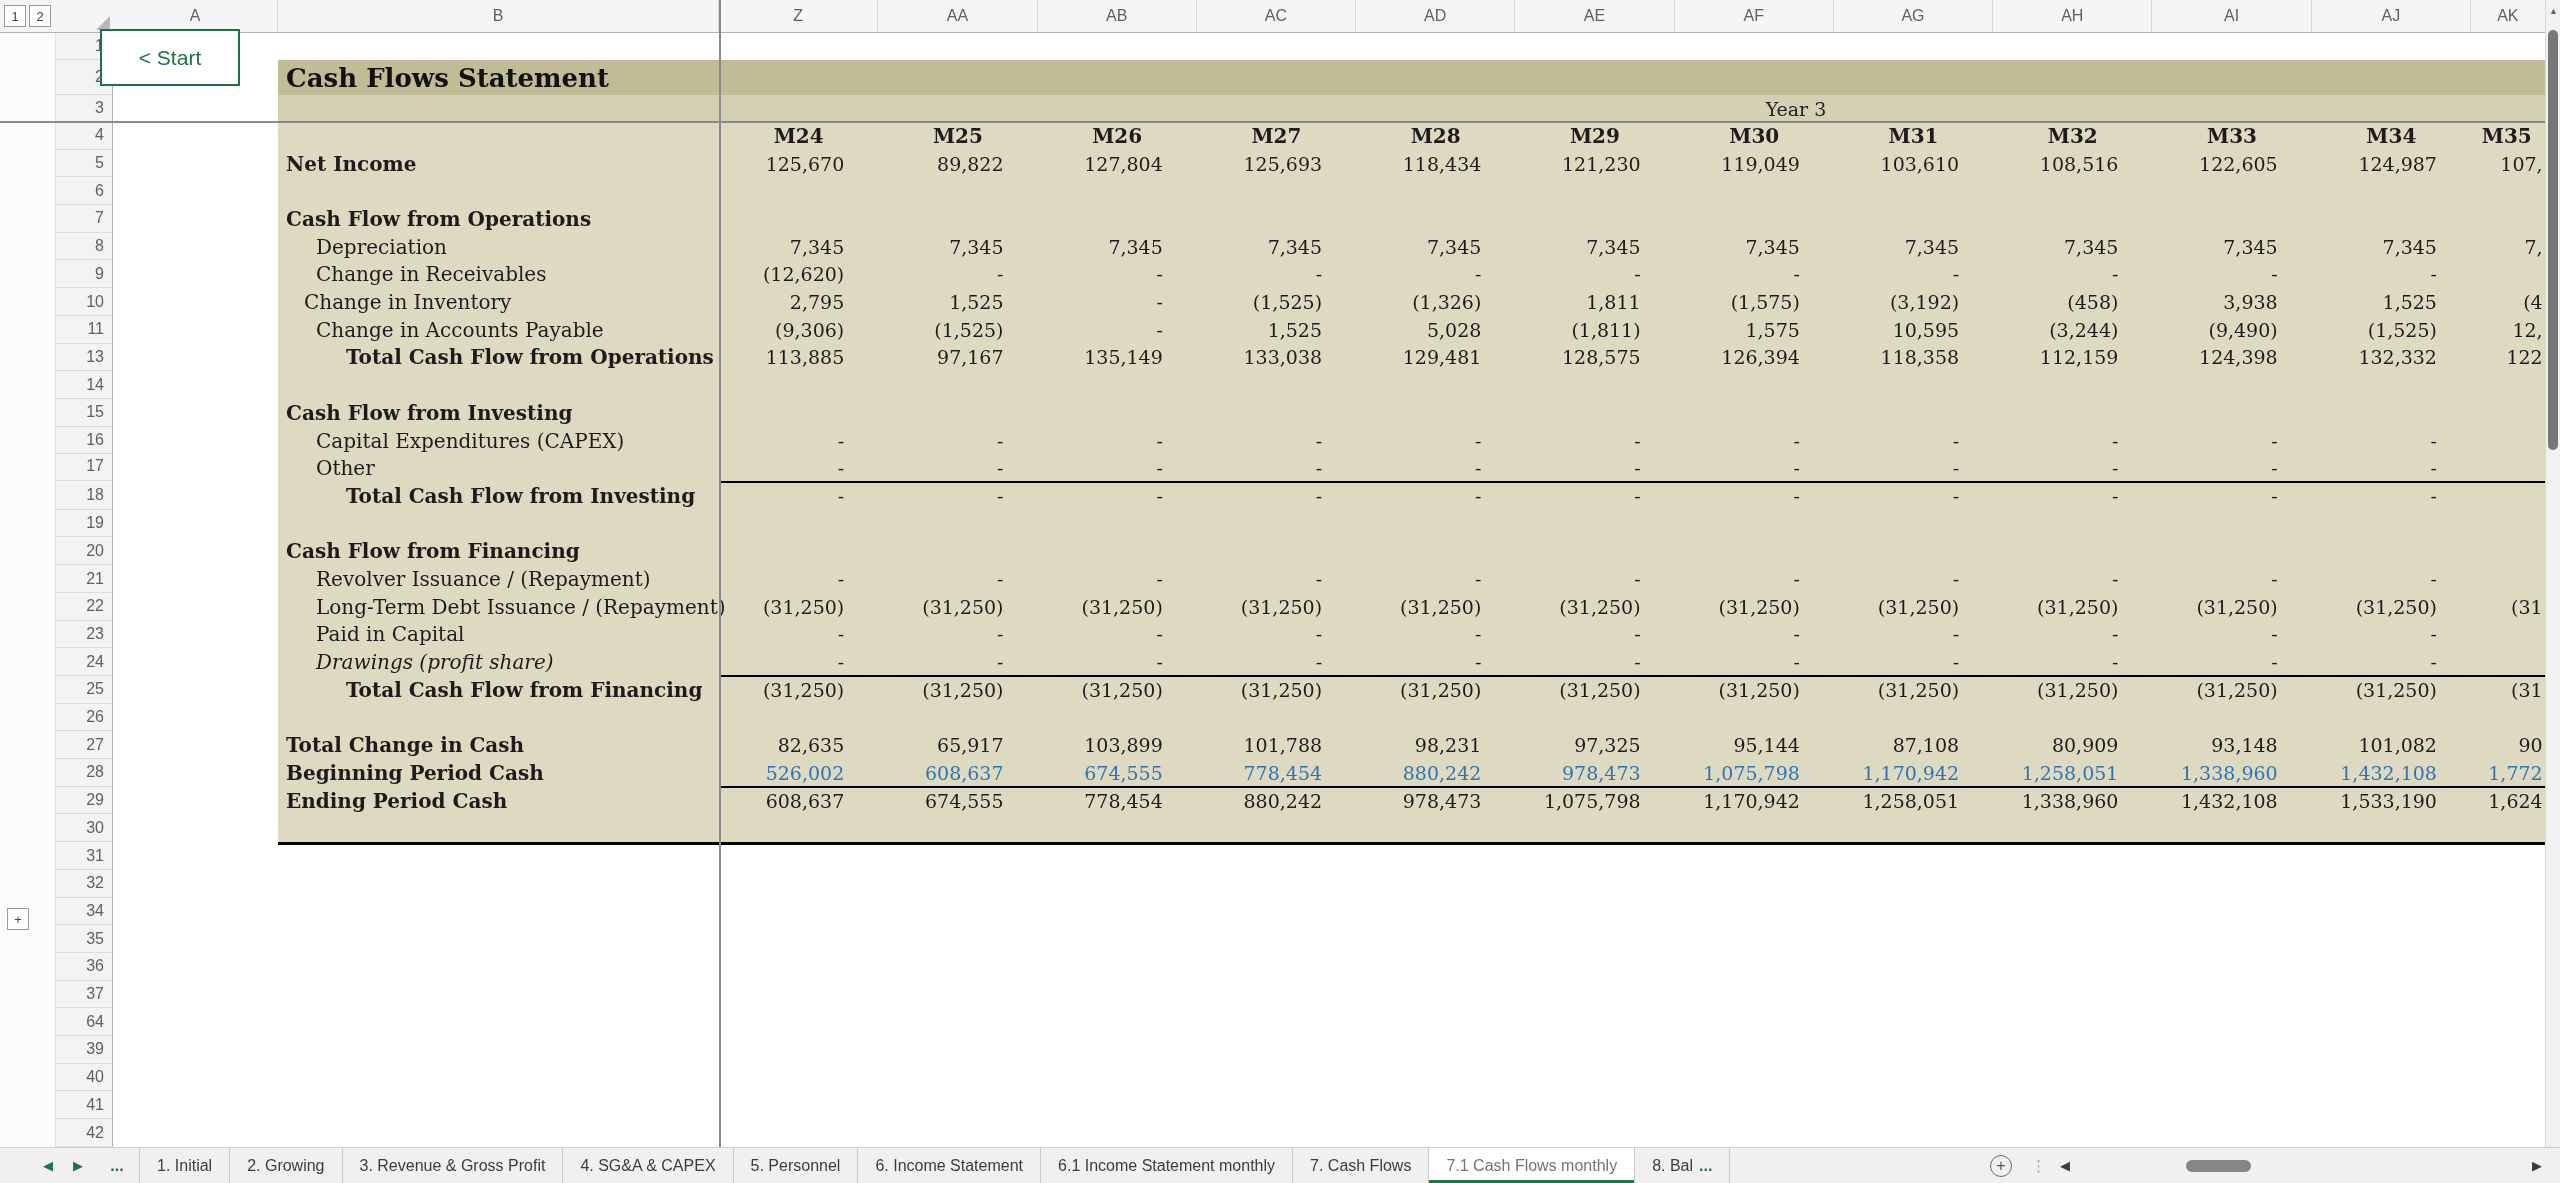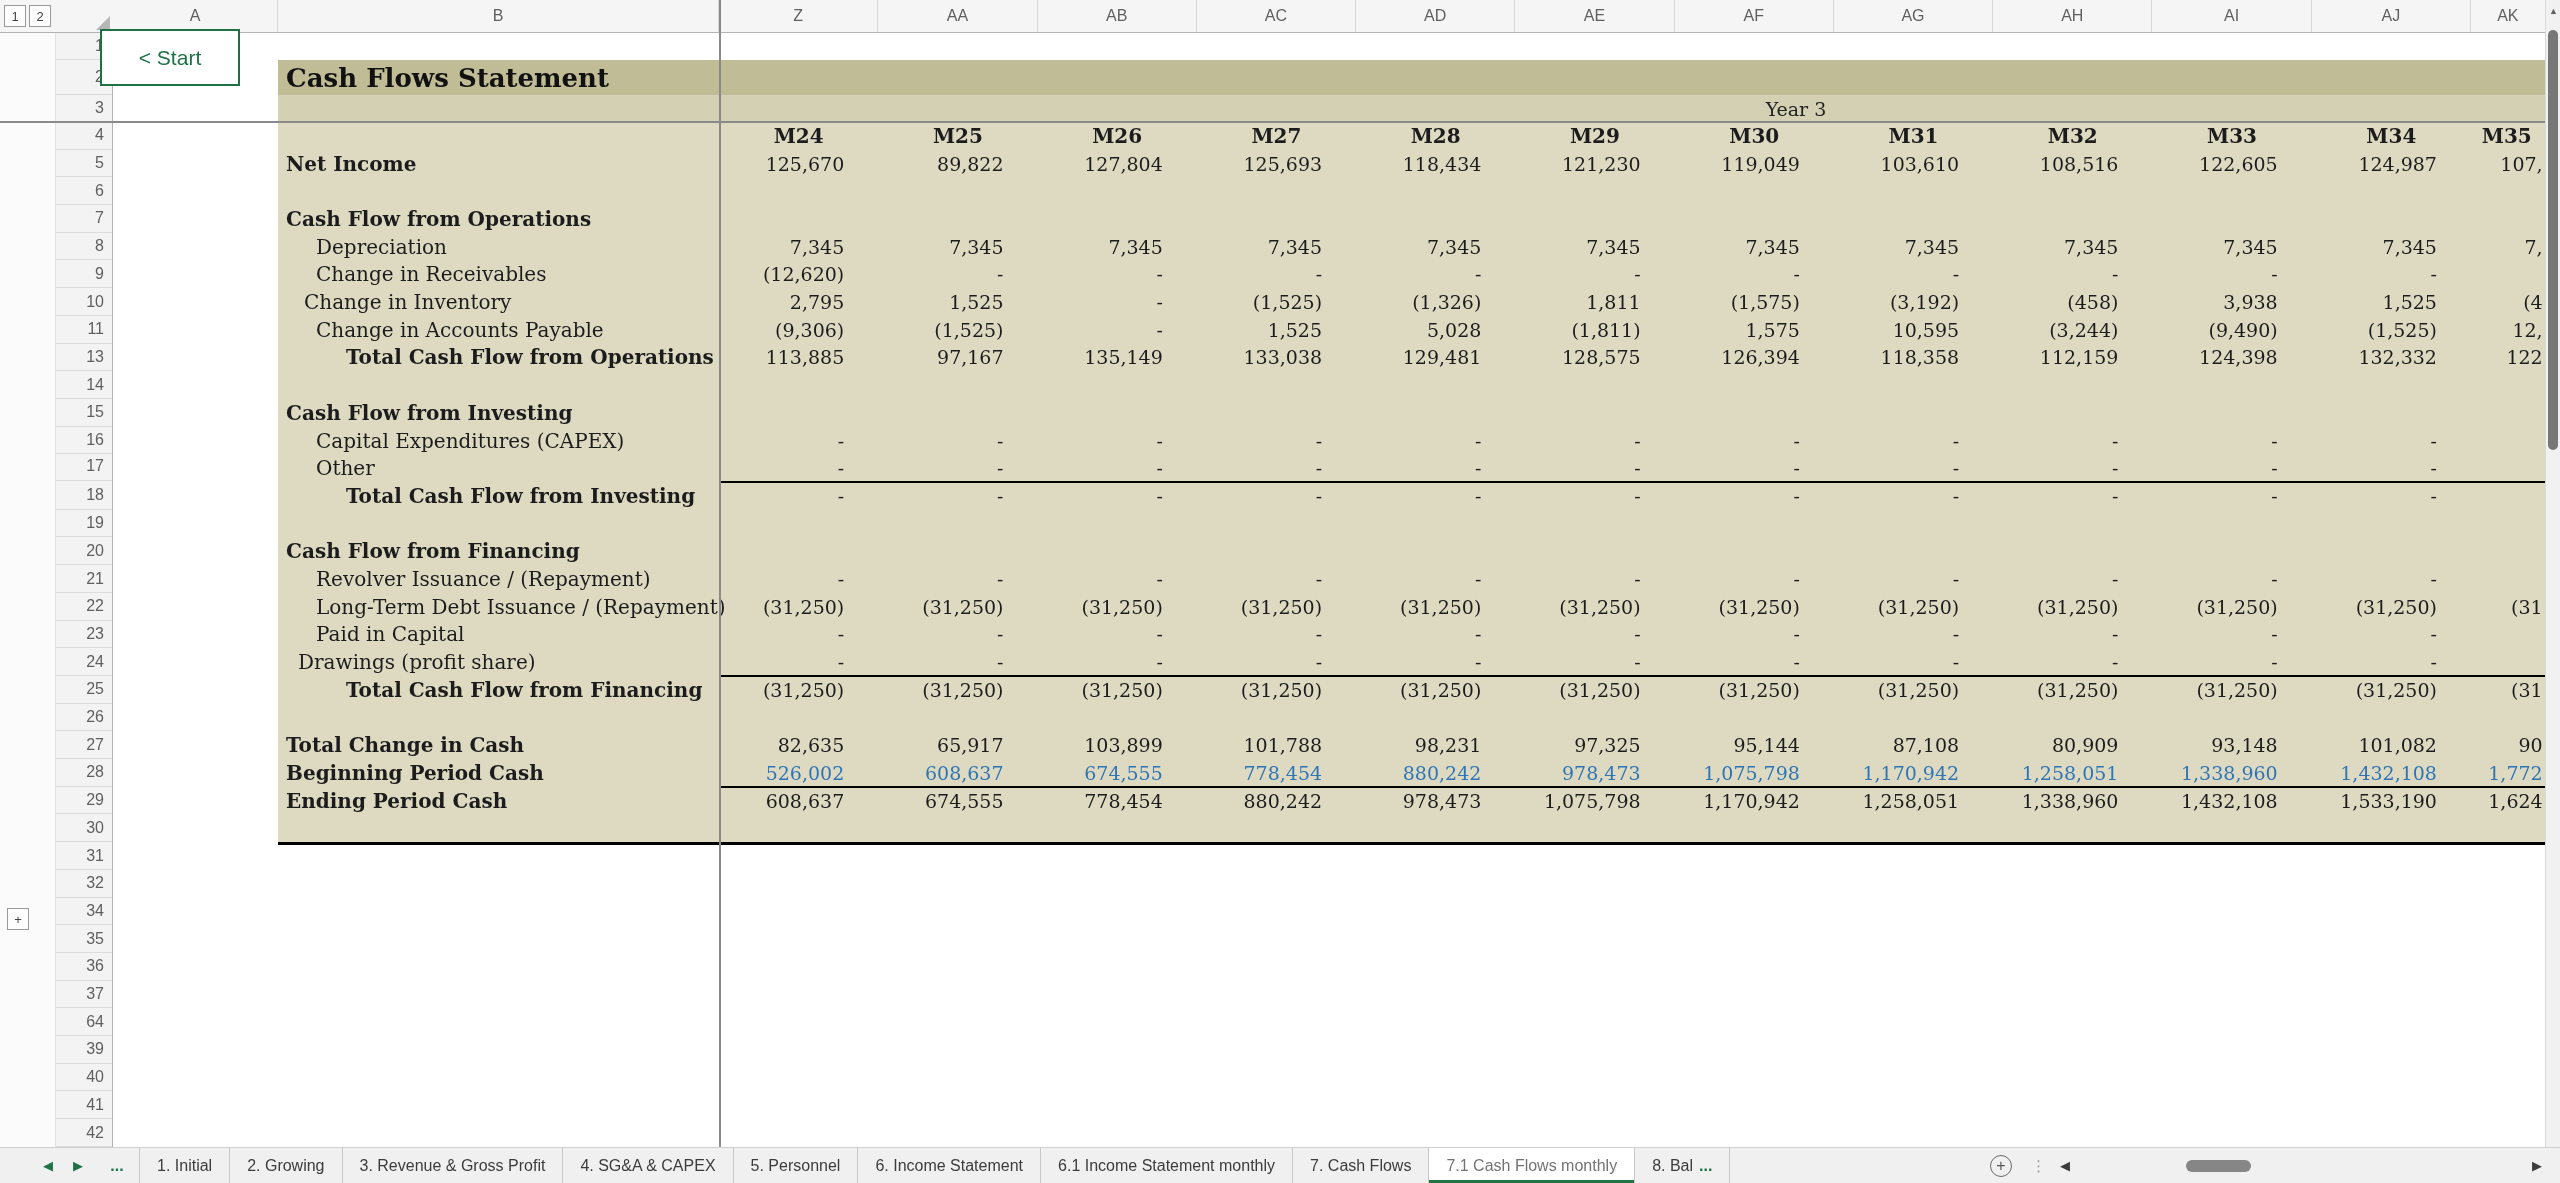--- a/index.html
+++ b/index.html
@@ -311,21 +311,21 @@
       <div class="cell val" style="left: 1037.54px; top: 620.6px; width: 159.27px; height: 27.7px;">-</div>
       <div class="cell val" style="left: 1196.81px; top: 620.6px; width: 159.27px; height: 27.7px;">-</div>
       <div class="cell val" style="left: 1356.08px; top: 620.6px; width: 159.27px; height: 27.7px;">-</div>
       <div class="cell val" style="left: 1515.35px; top: 620.6px; width: 159.27px; height: 27.7px;">-</div>
       <div class="cell val" style="left: 1674.62px; top: 620.6px; width: 159.27px; height: 27.7px;">-</div>
       <div class="cell val" style="left: 1833.89px; top: 620.6px; width: 159.27px; height: 27.7px;">-</div>
       <div class="cell val" style="left: 1993.16px; top: 620.6px; width: 159.27px; height: 27.7px;">-</div>
       <div class="cell val" style="left: 2152.43px; top: 620.6px; width: 159.27px; height: 27.7px;">-</div>
       <div class="cell val" style="left: 2311.7px; top: 620.6px; width: 159.27px; height: 27.7px;">-</div>
       <div class="cell lastval" style="left: 2470.97px; top: 620.6px; width: 74.7px; height: 27.7px;"></div>
-      <div class="cell lbl" style="left: 278px; top: 648.3px; width: 489px; height: 27.7px; padding-left: 20px; font-size: 20px;">Drawings (profit share)</div>
+      <div class="cell lbl" style="left: 278px; top: 648.3px; width: 489px; height: 27.7px; padding-left: 38px; font-size: 20px; font-style: italic;">Drawings (profit share)</div>
       <div class="cell val" style="left: 719px; top: 648.3px; width: 159.27px; height: 27.7px;">-</div>
       <div class="cell val" style="left: 878.27px; top: 648.3px; width: 159.27px; height: 27.7px;">-</div>
       <div class="cell val" style="left: 1037.54px; top: 648.3px; width: 159.27px; height: 27.7px;">-</div>
       <div class="cell val" style="left: 1196.81px; top: 648.3px; width: 159.27px; height: 27.7px;">-</div>
       <div class="cell val" style="left: 1356.08px; top: 648.3px; width: 159.27px; height: 27.7px;">-</div>
       <div class="cell val" style="left: 1515.35px; top: 648.3px; width: 159.27px; height: 27.7px;">-</div>
       <div class="cell val" style="left: 1674.62px; top: 648.3px; width: 159.27px; height: 27.7px;">-</div>
       <div class="cell val" style="left: 1833.89px; top: 648.3px; width: 159.27px; height: 27.7px;">-</div>
       <div class="cell val" style="left: 1993.16px; top: 648.3px; width: 159.27px; height: 27.7px;">-</div>
       <div class="cell val" style="left: 2152.43px; top: 648.3px; width: 159.27px; height: 27.7px;">-</div>

